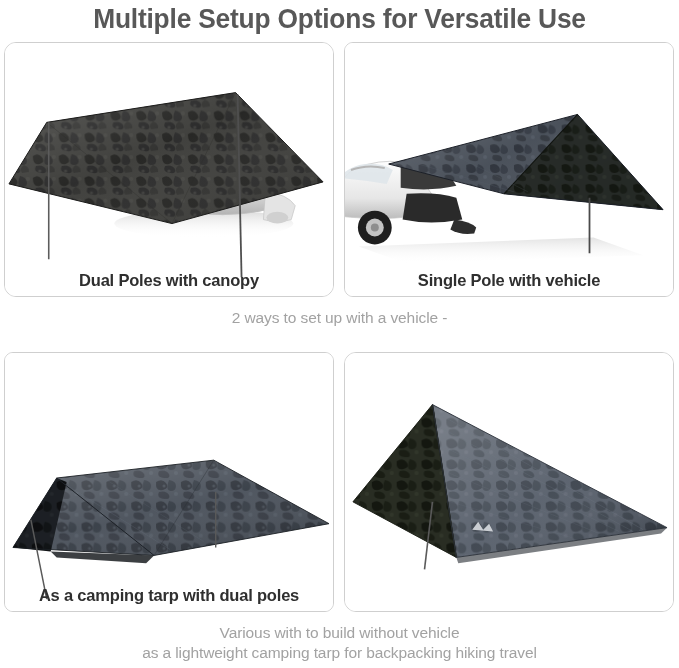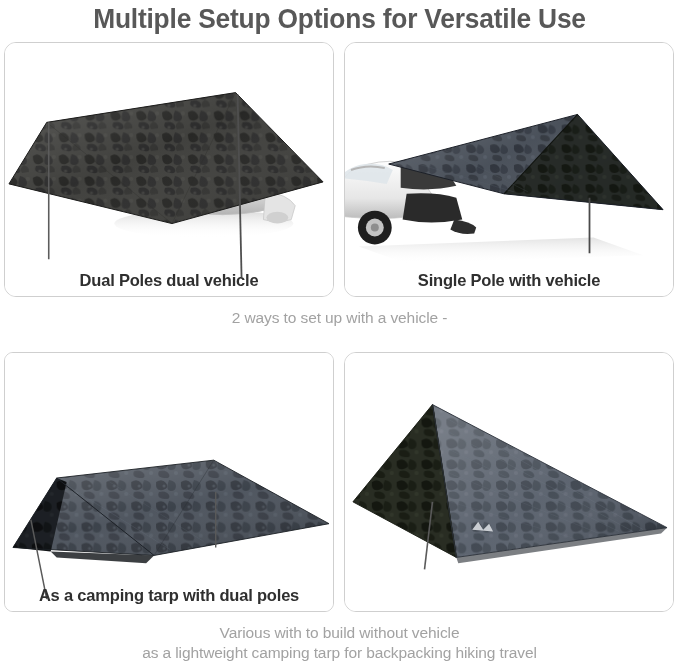--- a/index.html
+++ b/index.html
@@ -44,21 +44,21 @@
   
   .panel {
     position: absolute;
     border: 1px solid #cfcfcf;
     border-radius: 12px;
     background: #ffffff;
     overflow: hidden;
     box-sizing: border-box;
   }
   .panel-r1c1 { left: 4px;   top: 42px;  width: 330px; height: 255px; }
-  .panel-r1c2 { left: 344px; top: 42px;  width: 330px; height: 255px; }
+  .panel-r1c2 { left: 344px; top: 42px;  width: 330px; height: 255px; border-radius: 9px; }
   .panel-r2c1 { left: 4px;   top: 352px; width: 330px; height: 260px; border-radius: 9px; }
   .panel-r2c2 { left: 344px; top: 352px; width: 330px; height: 260px; }
 
   .scene {
     position: absolute;
     left: 0; top: 0;
     width: 100%;
     height: 100%;
   }
   .scene svg { display: block; width: 100%; height: 100%; }
@@ -151,21 +151,21 @@
           <path d="M42 80 L168 182" stroke="#2a2a28" stroke-width="0.6" opacity="0.5" fill="none"></path>
           <path d="M232 50 L168 182" stroke="#2a2a28" stroke-width="0.6" opacity="0.5" fill="none"></path>
         </g>
 
         <g>
           <line x1="44" y1="80" x2="44" y2="218" stroke="#5c5c5c" stroke-width="1.6"></line>
           <line x1="234" y1="52" x2="238" y2="236" stroke="#4f4f4f" stroke-width="1.8"></line>
         </g>
       </svg>
     </div>
-    <div class="panel-caption">Dual Poles dual vehicle</div>
+    <div class="panel-caption">Dual Poles with canopy</div>
   </div>
 
   <div class="panel panel-r1c2">
     <div class="scene">
       <svg viewBox="0 0 330 255" preserveAspectRatio="none" aria-hidden="true">
         <defs>
           <pattern id="camo2" width="24" height="20" patternUnits="userSpaceOnUse">
             <rect width="24" height="20" fill="#434a54"></rect>
             <path d="M2 3 q6 -3 9 2 q3 5 -3 6 q-7 1 -6 -8z" fill="#232830" opacity="0.85"></path>
             <path d="M14 2 q6 2 6 6 q0 4 -5 4 q-5 -1 -1 -10z" fill="#2a3039" opacity="0.8"></path>

